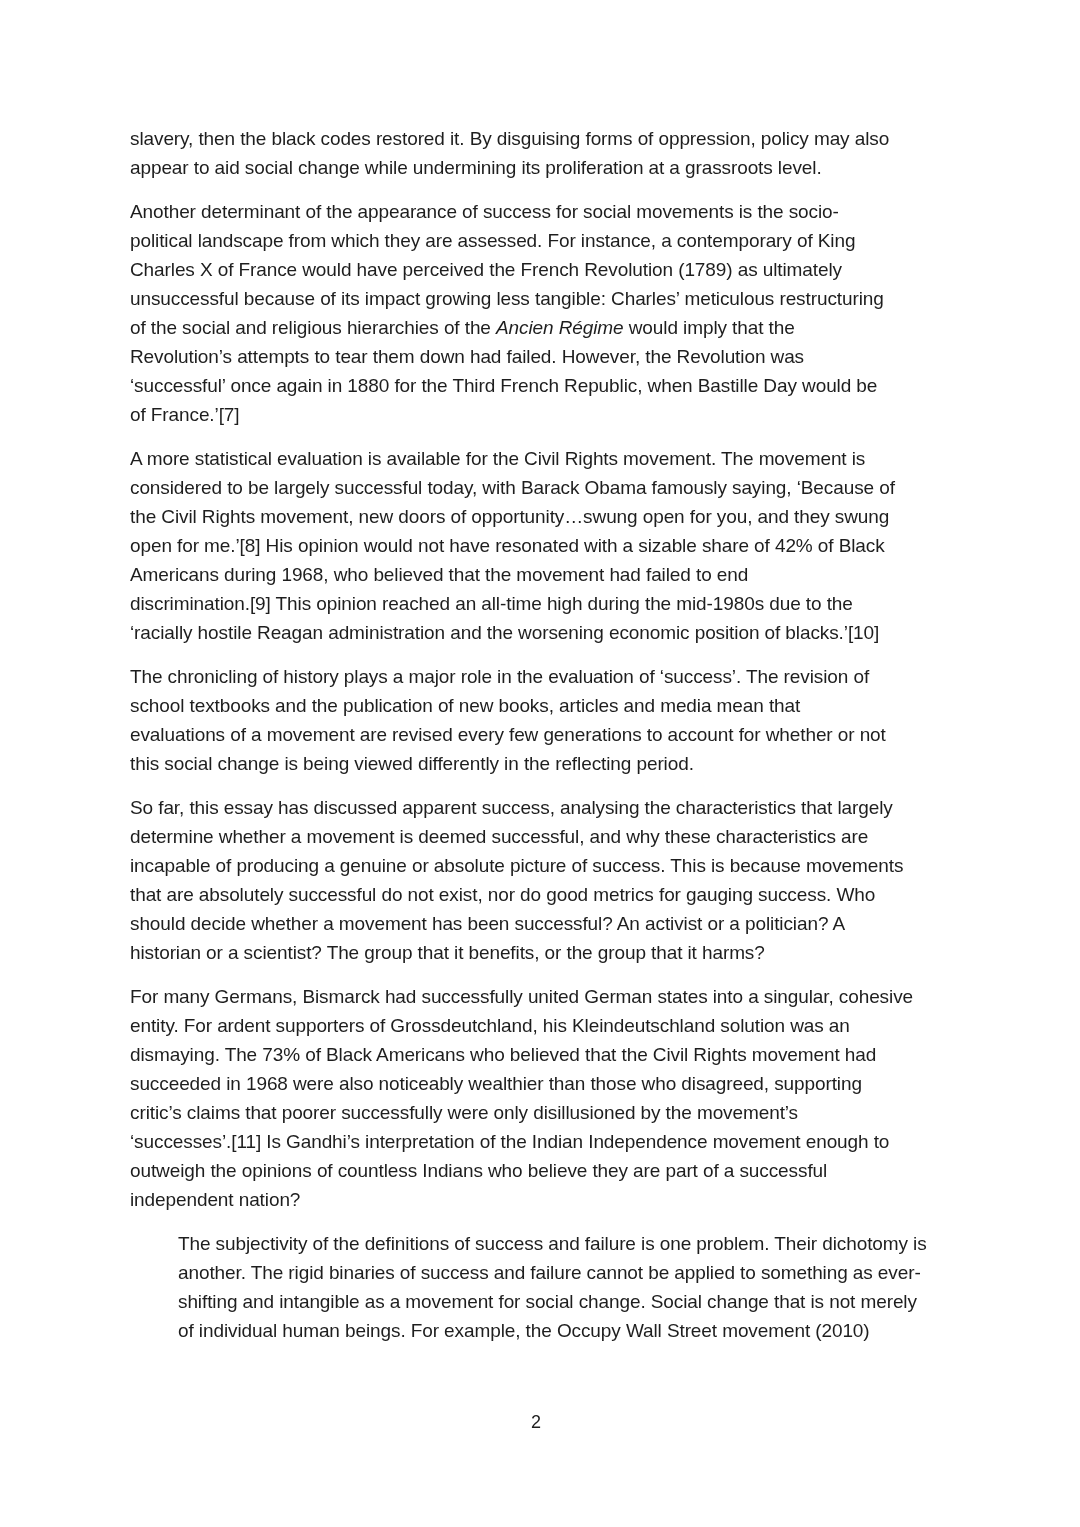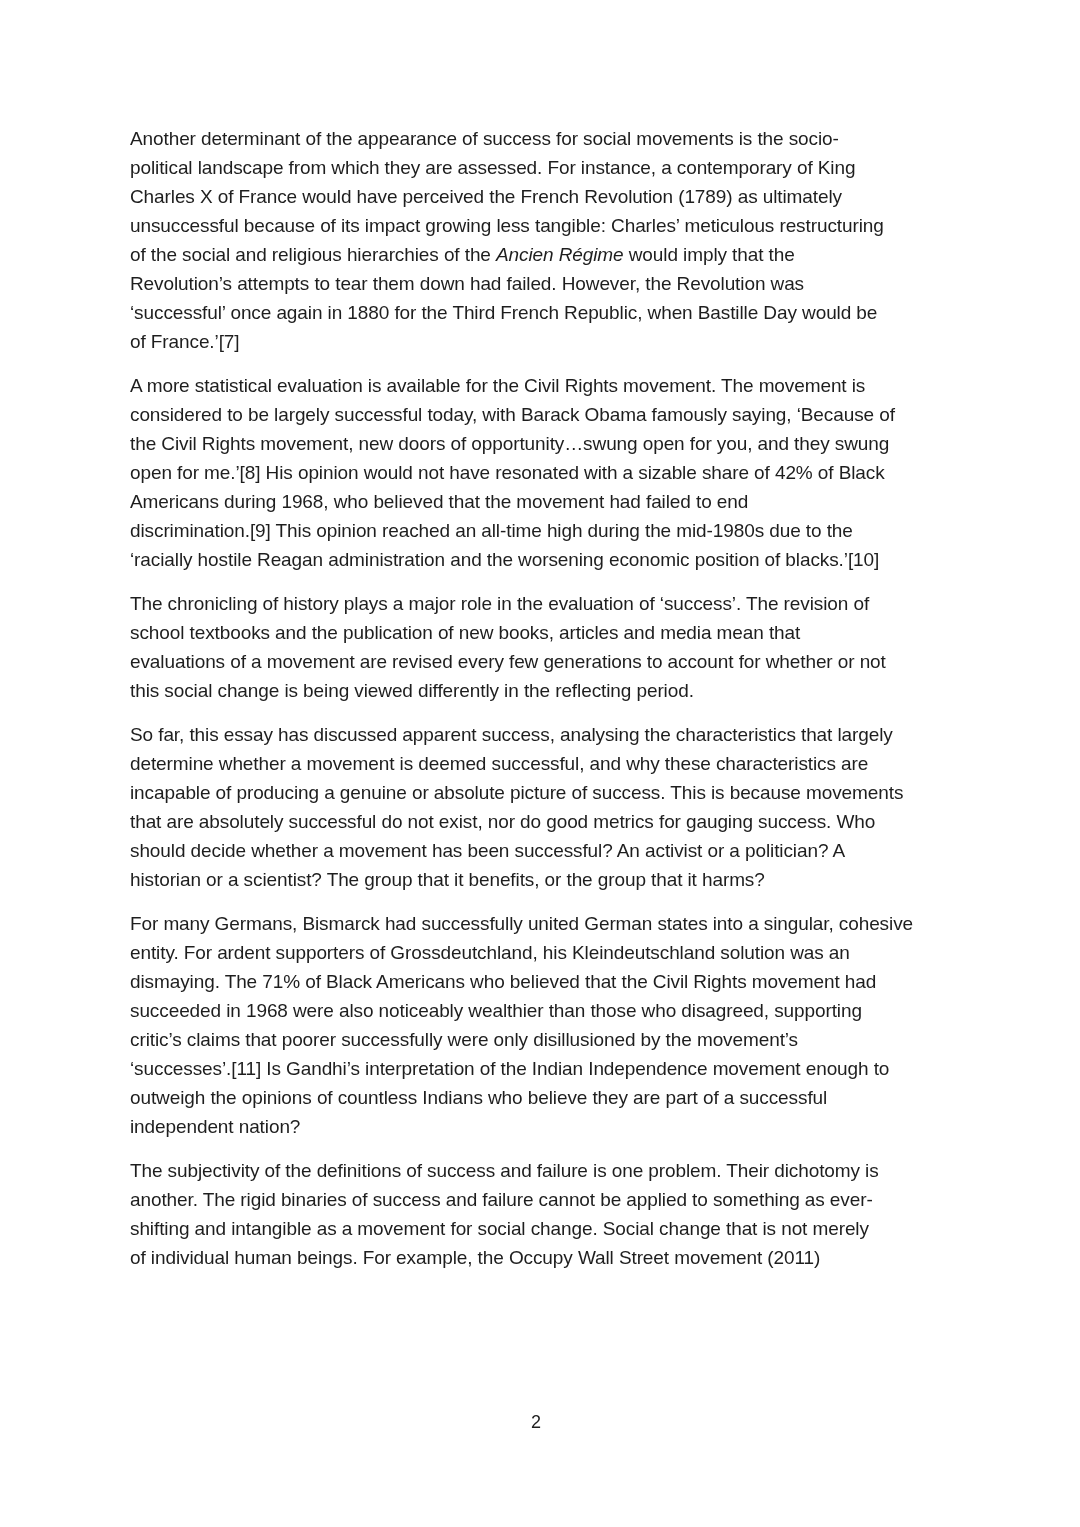--- a/index.html
+++ b/index.html
@@ -24,20 +24,21 @@
     position: absolute;
     left: 130px;
     top: 124px;
     width: 824px;
   }
   .paragraph {
     margin: 0 0 15px 0;
   }
   .paragraph:last-child {
     margin-bottom: 0;
+    margin-left: 48px;
   }
   .line {
     white-space: pre;
     font-size: 19px;
     line-height: 29px;
     letter-spacing: -0.1px;
   }
   .line em {
     font-style: italic;
   }
@@ -52,20 +53,24 @@
     font-size: 18px;
     line-height: 24px;
     color: #1e1e1e;
   }
 </style>
 </head>
 <body>
 
 <div class="page">
   <div class="text-block">
+    <div class="paragraph">
+        <div class="line">slavery, then the black codes restored it. By disguising forms of oppression, policy may also</div>
+        <div class="line">appear to aid social change while undermining its proliferation at a grassroots level.</div>
+      </div>
     <div class="paragraph">
         <div class="line">Another determinant of the appearance of success for social movements is the socio-</div>
         <div class="line">political landscape from which they are assessed. For instance, a contemporary of King</div>
         <div class="line">Charles X of France would have perceived the French Revolution (1789) as ultimately</div>
         <div class="line">unsuccessful because of its impact growing less tangible: Charles’ meticulous restructuring</div>
         <div class="line"><span>of the social and religious hierarchies of the </span><em>Ancien Régime</em><span> would imply that the</span></div>
         <div class="line">Revolution’s attempts to tear them down had failed. However, the Revolution was</div>
         <div class="line">‘successful’ once again in 1880 for the Third French Republic, when Bastille Day would be</div>
         <div class="line">of France.’[7]</div>
       </div>
@@ -88,30 +93,30 @@
         <div class="line">So far, this essay has discussed apparent success, analysing the characteristics that largely</div>
         <div class="line">determine whether a movement is deemed successful, and why these characteristics are</div>
         <div class="line">incapable of producing a genuine or absolute picture of success. This is because movements</div>
         <div class="line">that are absolutely successful do not exist, nor do good metrics for gauging success. Who</div>
         <div class="line">should decide whether a movement has been successful? An activist or a politician? A</div>
         <div class="line">historian or a scientist? The group that it benefits, or the group that it harms?</div>
       </div>
     <div class="paragraph">
         <div class="line">For many Germans, Bismarck had successfully united German states into a singular, cohesive</div>
         <div class="line">entity. For ardent supporters of Grossdeutchland, his Kleindeutschland solution was an</div>
-        <div class="line">dismaying. The 71% of Black Americans who believed that the Civil Rights movement had</div>
+        <div class="line">dismaying. The 73% of Black Americans who believed that the Civil Rights movement had</div>
         <div class="line">succeeded in 1968 were also noticeably wealthier than those who disagreed, supporting</div>
         <div class="line">critic’s claims that poorer successfully were only disillusioned by the movement’s</div>
         <div class="line">‘successes’.[11] Is Gandhi’s interpretation of the Indian Independence movement enough to</div>
         <div class="line">outweigh the opinions of countless Indians who believe they are part of a successful</div>
         <div class="line">independent nation?</div>
       </div>
     <div class="paragraph">
         <div class="line">The subjectivity of the definitions of success and failure is one problem. Their dichotomy is</div>
         <div class="line">another. The rigid binaries of success and failure cannot be applied to something as ever-</div>
         <div class="line">shifting and intangible as a movement for social change. Social change that is not merely</div>
-        <div class="line">of individual human beings. For example, the Occupy Wall Street movement (2011)</div>
+        <div class="line">of individual human beings. For example, the Occupy Wall Street movement (2010)</div>
       </div>
   </div>
   <div class="footer">
     <span class="page-num">2</span>
   </div>
 </div>
 
 </body></html>

